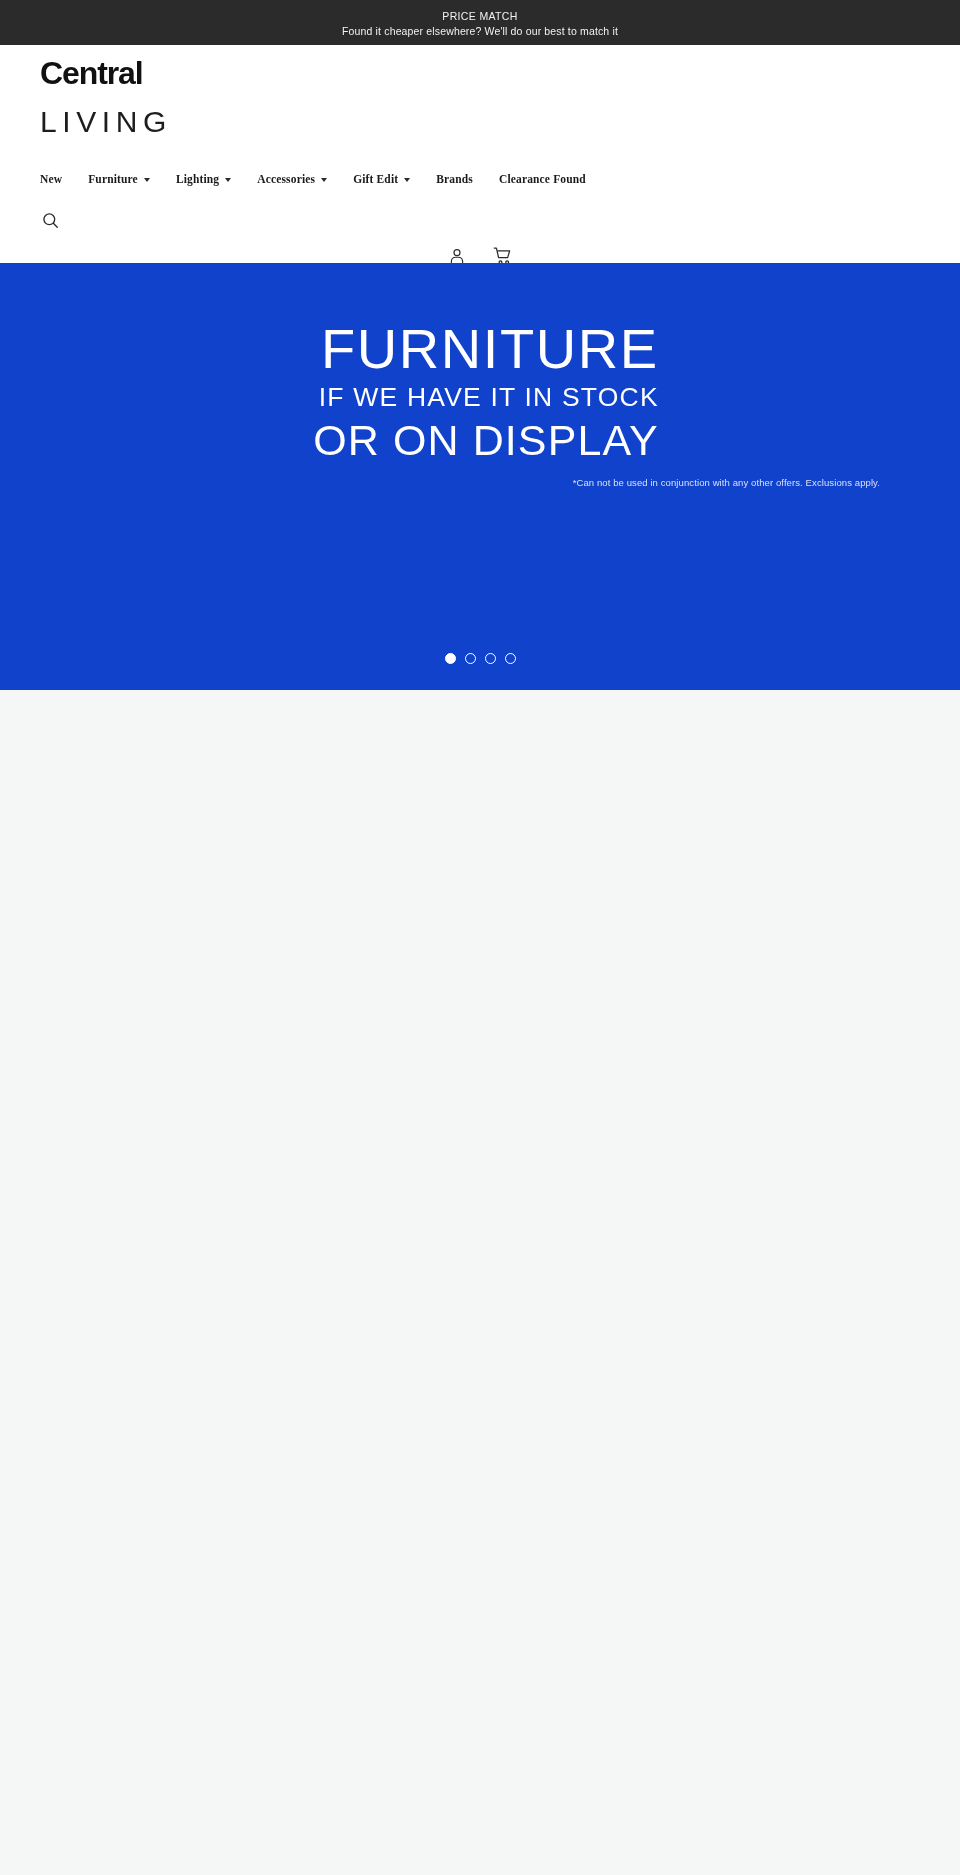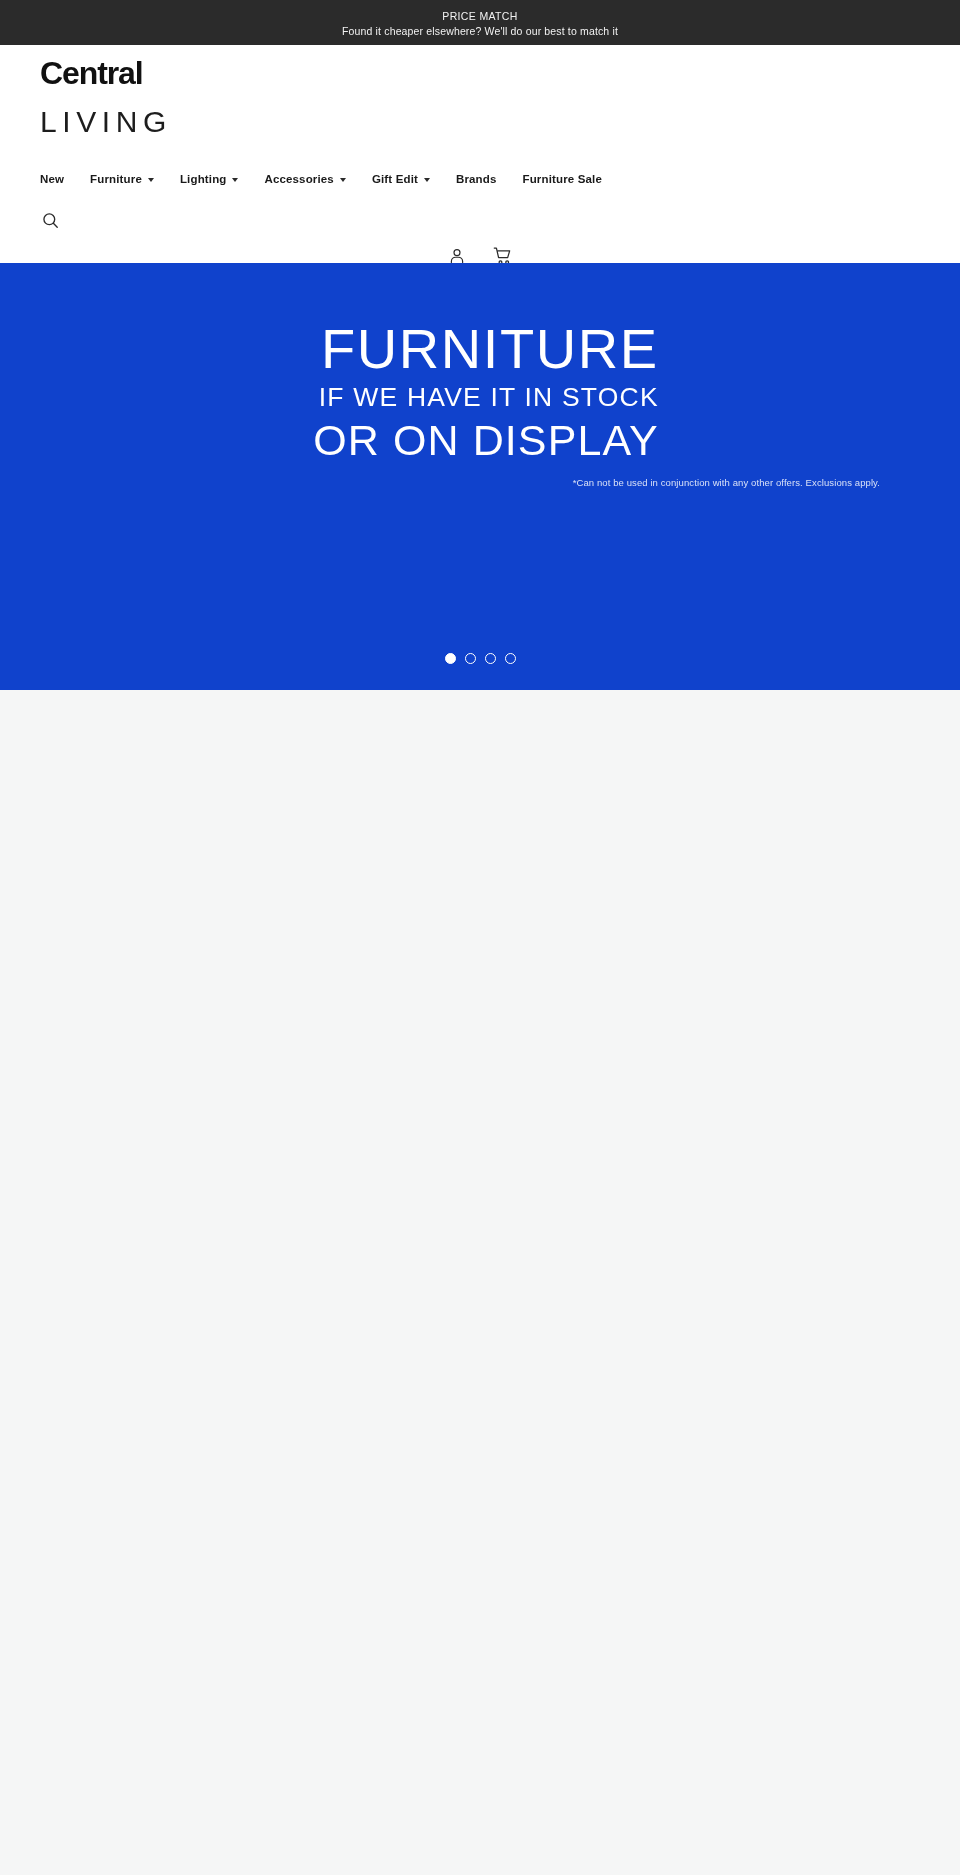--- a/index.html
+++ b/index.html
@@ -87,20 +87,21 @@
     align-items: center;
     gap: 0;
   }
   .nav-item {
     display: flex;
     align-items: center;
     gap: 6px;
     margin-right: 26px;
     cursor: pointer;
     white-space: nowrap;
+    font-family: Liberation Serif, serif;
   }
   .nav-item:last-child { margin-right: 0; }
   .nav-label {
     font-size: 11.5px;
     font-weight: 700;
     color: #1a1a1a;
     letter-spacing: .15px;
     line-height: 14px;
   }
   .nav-caret {
@@ -296,21 +297,21 @@
         <span class="nav-caret"></span>
       </div>
       <div class="nav-item">
         <span class="nav-label">Gift Edit</span>
         <span class="nav-caret"></span>
       </div>
       <div class="nav-item">
         <span class="nav-label">Brands</span>
       </div>
       <div class="nav-item">
-        <span class="nav-label">Furniture Sale</span>
+        <span class="nav-label">Clearance Found</span>
       </div>
     </nav>
 
     <div class="search-btn">
       <svg width="19" height="19" viewBox="0 0 24 24" fill="none" stroke="#2b2b2b" stroke-width="1.7" stroke-linecap="round" stroke-linejoin="round">
         <circle cx="10.5" cy="10.5" r="6.8"></circle>
         <line x1="15.6" y1="15.6" x2="20.5" y2="20.5"></line>
       </svg>
     </div>
 

